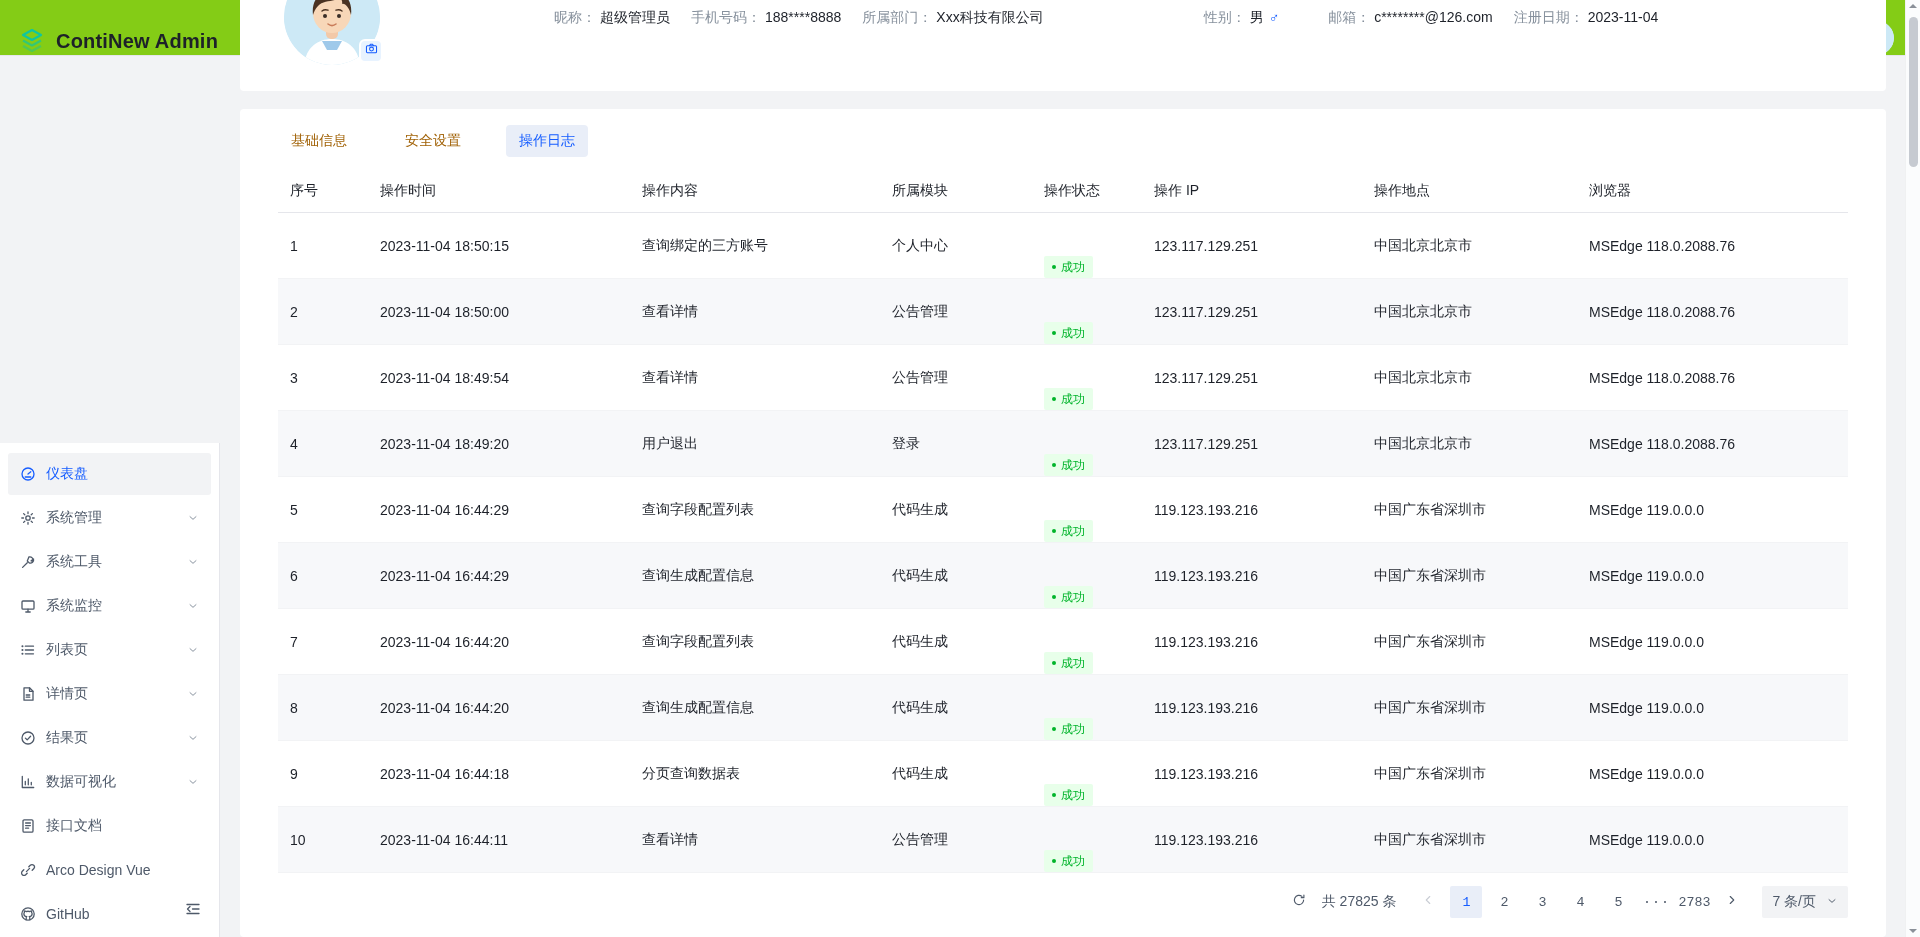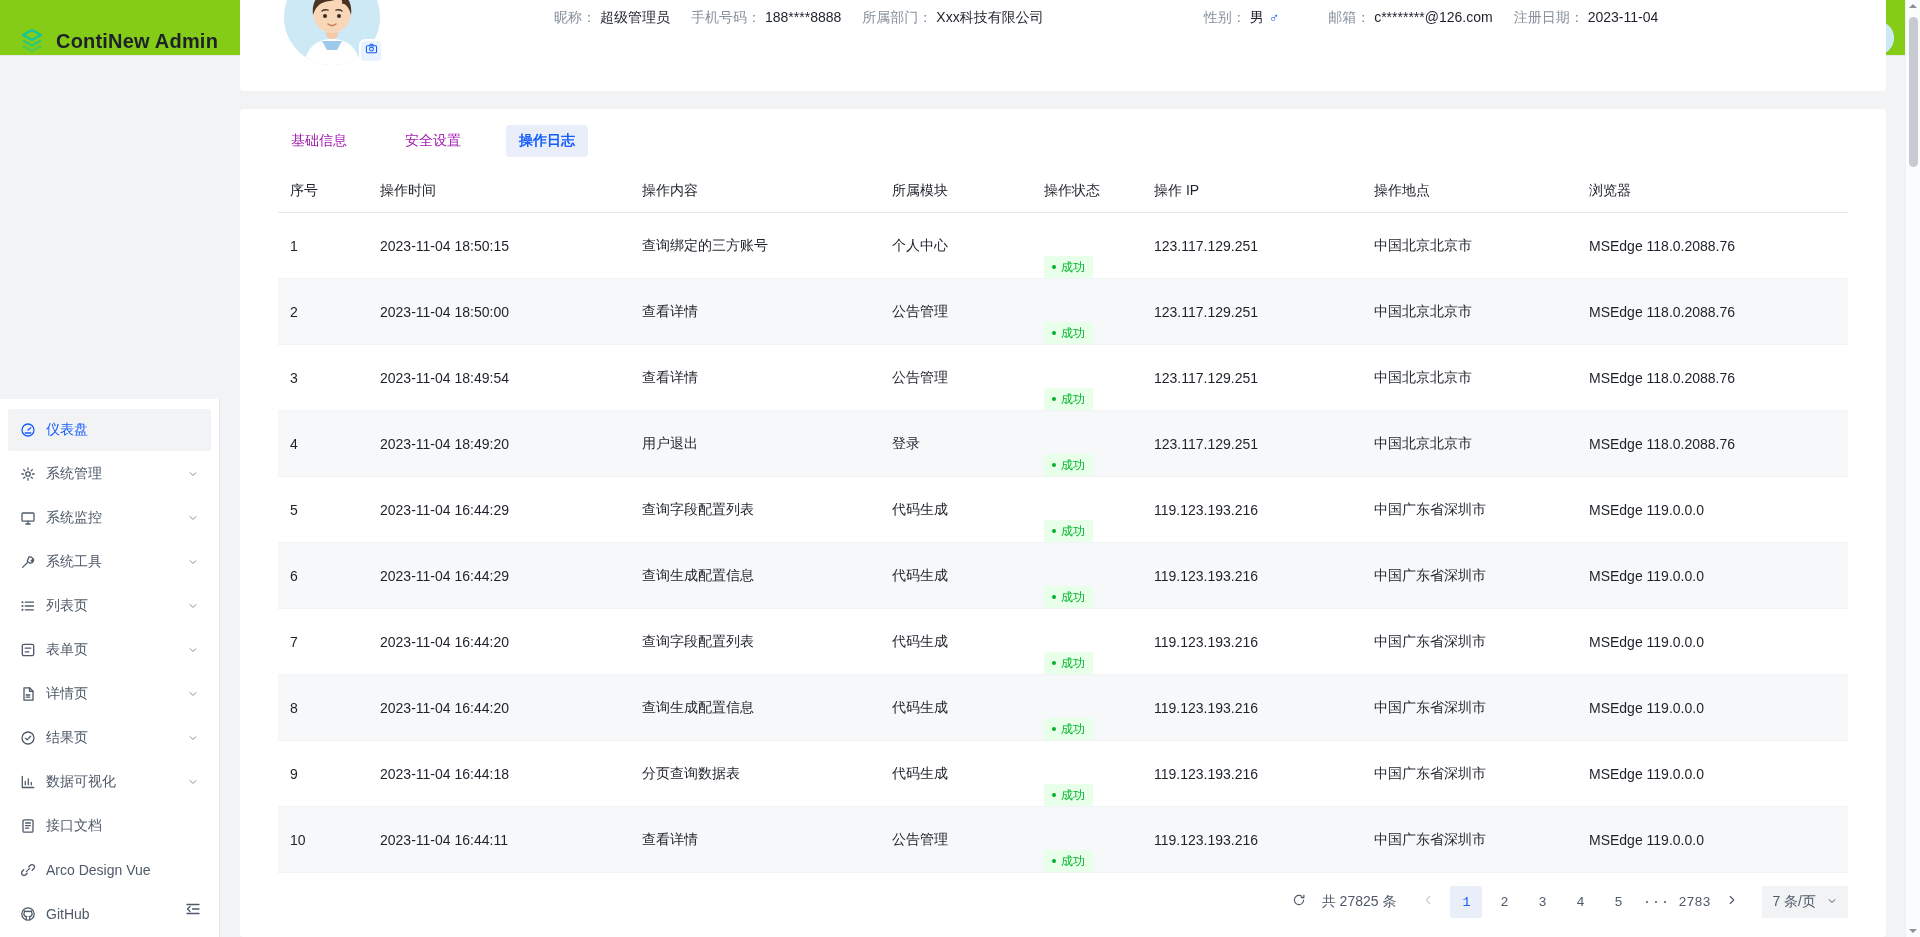--- a/index.html
+++ b/index.html
@@ -60,22 +60,22 @@
   .profile-cols{display:flex; margin-left:132px; gap:118px;}
   .p-col{display:flex; flex-direction:row; gap:7px;}
   .p-row{display:flex; line-height:22px;}
   .p-label{color:#86909c; min-width:84px; text-align:right;}
   .p-value{color:#1d2129; margin-left:4px;}
   .p-suffix{color:var(--primary); margin-left:5px; font-weight:600;}
 
   
   .log-card{margin-top:18px; padding:16px 38px 10px;}
   .tabs{display:flex; gap:32px; margin-bottom:14px; align-items:center;}
-  .tab{padding:7px 13px; border-radius:4px; color:#a21caf; cursor:pointer;}
-  .tab.active{background:var(--tab-active-bg); color:var(--primary); font-weight:700;}
+  .tab{padding:7px 13px; border-radius:4px; color:#a16207; cursor:pointer;}
+  .tab.active{background:var(--tab-active-bg); color:var(--primary); font-weight:400;}
 
   table{width:100%; border-collapse:collapse; table-layout:fixed;}
   thead th{text-align:left; height:42px; font-weight:500; color:#1d2129; font-size:14px;
     border-bottom:1px solid #e5e6eb; padding:0 12px;}
   tbody td{height:43px; color:#1d2129; padding:0 12px; border-bottom:1px solid #f2f3f5;
     white-space:nowrap; overflow:hidden; text-overflow:ellipsis;}
   tbody tr:nth-child(even){background:#f7f8fa;}
 
   .badge{display:inline-flex; align-items:center; gap:5px; background:var(--success-bg); color:var(--success);
     height:22px; padding:0 8px; border-radius:2px; font-size:12px;margin-top:43px;}
@@ -212,67 +212,53 @@
             <span class="s-label">系统管理</span>
             <span class="chev">
               <svg width="12" height="12" viewBox="0 0 16 16" fill="none" stroke="currentColor" stroke-width="1.3" stroke-linecap="round" stroke-linejoin="round">
                 <path d="M4 6.2l4 3.6 4-3.6"></path>
               </svg>
             </span>
           </div>
           <div class="side-item">
             <span class="s-ico">
               <svg width="16" height="16" viewBox="0 0 16 16" fill="none" stroke="currentColor" stroke-width="1.3" stroke-linecap="round" stroke-linejoin="round">
+                <path d="M2.6 13.4l4.7-4.7"></path>
+                <path d="M13.5 4.9a3.3 3.3 0 0 1-4.3 4L7.3 7l1.6-4a3.3 3.3 0 0 1 4 4.3l-1.8-.5z"></path>
+              </svg>
+            </span>
+            <span class="s-label">系统工具</span>
+            <span class="chev">
+              <svg width="12" height="12" viewBox="0 0 16 16" fill="none" stroke="currentColor" stroke-width="1.3" stroke-linecap="round" stroke-linejoin="round">
+                <path d="M4 6.2l4 3.6 4-3.6"></path>
+              </svg>
+            </span>
+          </div>
+          <div class="side-item">
+            <span class="s-ico">
+              <svg width="16" height="16" viewBox="0 0 16 16" fill="none" stroke="currentColor" stroke-width="1.3" stroke-linecap="round" stroke-linejoin="round">
                 <rect x="2" y="3" width="12" height="8.2" rx="1"></rect>
                 <path d="M5.8 14h4.4M8 11.2V14"></path>
               </svg>
             </span>
             <span class="s-label">系统监控</span>
             <span class="chev">
               <svg width="12" height="12" viewBox="0 0 16 16" fill="none" stroke="currentColor" stroke-width="1.3" stroke-linecap="round" stroke-linejoin="round">
                 <path d="M4 6.2l4 3.6 4-3.6"></path>
               </svg>
             </span>
           </div>
           <div class="side-item">
             <span class="s-ico">
               <svg width="16" height="16" viewBox="0 0 16 16" fill="none" stroke="currentColor" stroke-width="1.3" stroke-linecap="round" stroke-linejoin="round">
-                <path d="M2.6 13.4l4.7-4.7"></path>
-                <path d="M13.5 4.9a3.3 3.3 0 0 1-4.3 4L7.3 7l1.6-4a3.3 3.3 0 0 1 4 4.3l-1.8-.5z"></path>
-              </svg>
-            </span>
-            <span class="s-label">系统工具</span>
-            <span class="chev">
-              <svg width="12" height="12" viewBox="0 0 16 16" fill="none" stroke="currentColor" stroke-width="1.3" stroke-linecap="round" stroke-linejoin="round">
-                <path d="M4 6.2l4 3.6 4-3.6"></path>
-              </svg>
-            </span>
-          </div>
-          <div class="side-item">
-            <span class="s-ico">
-              <svg width="16" height="16" viewBox="0 0 16 16" fill="none" stroke="currentColor" stroke-width="1.3" stroke-linecap="round" stroke-linejoin="round">
                 <path d="M5.3 4.2h8.2M5.3 8h8.2M5.3 11.8h8.2"></path>
                 <path d="M2.4 4.2h.1M2.4 8h.1M2.4 11.8h.1" stroke-width="2"></path>
               </svg>
             </span>
             <span class="s-label">列表页</span>
-            <span class="chev">
-              <svg width="12" height="12" viewBox="0 0 16 16" fill="none" stroke="currentColor" stroke-width="1.3" stroke-linecap="round" stroke-linejoin="round">
-                <path d="M4 6.2l4 3.6 4-3.6"></path>
-              </svg>
-            </span>
-          </div>
-          <div class="side-item">
-            <span class="s-ico">
-              <svg width="16" height="16" viewBox="0 0 16 16" fill="none" stroke="currentColor" stroke-width="1.3" stroke-linecap="round" stroke-linejoin="round">
-                <rect x="2.3" y="2.3" width="11.4" height="11.4" rx="1.4"></rect>
-                <path d="M5.2 6.2h5.6M5.2 9.8h3.6"></path>
-              </svg>
-            </span>
-            <span class="s-label">表单页</span>
             <span class="chev">
               <svg width="12" height="12" viewBox="0 0 16 16" fill="none" stroke="currentColor" stroke-width="1.3" stroke-linecap="round" stroke-linejoin="round">
                 <path d="M4 6.2l4 3.6 4-3.6"></path>
               </svg>
             </span>
           </div>
           <div class="side-item">
             <span class="s-ico">
               <svg width="16" height="16" viewBox="0 0 16 16" fill="none" stroke="currentColor" stroke-width="1.3" stroke-linecap="round" stroke-linejoin="round">
                 <path d="M4 1.8h5.5L13 5.3v8.9H4z"></path>

